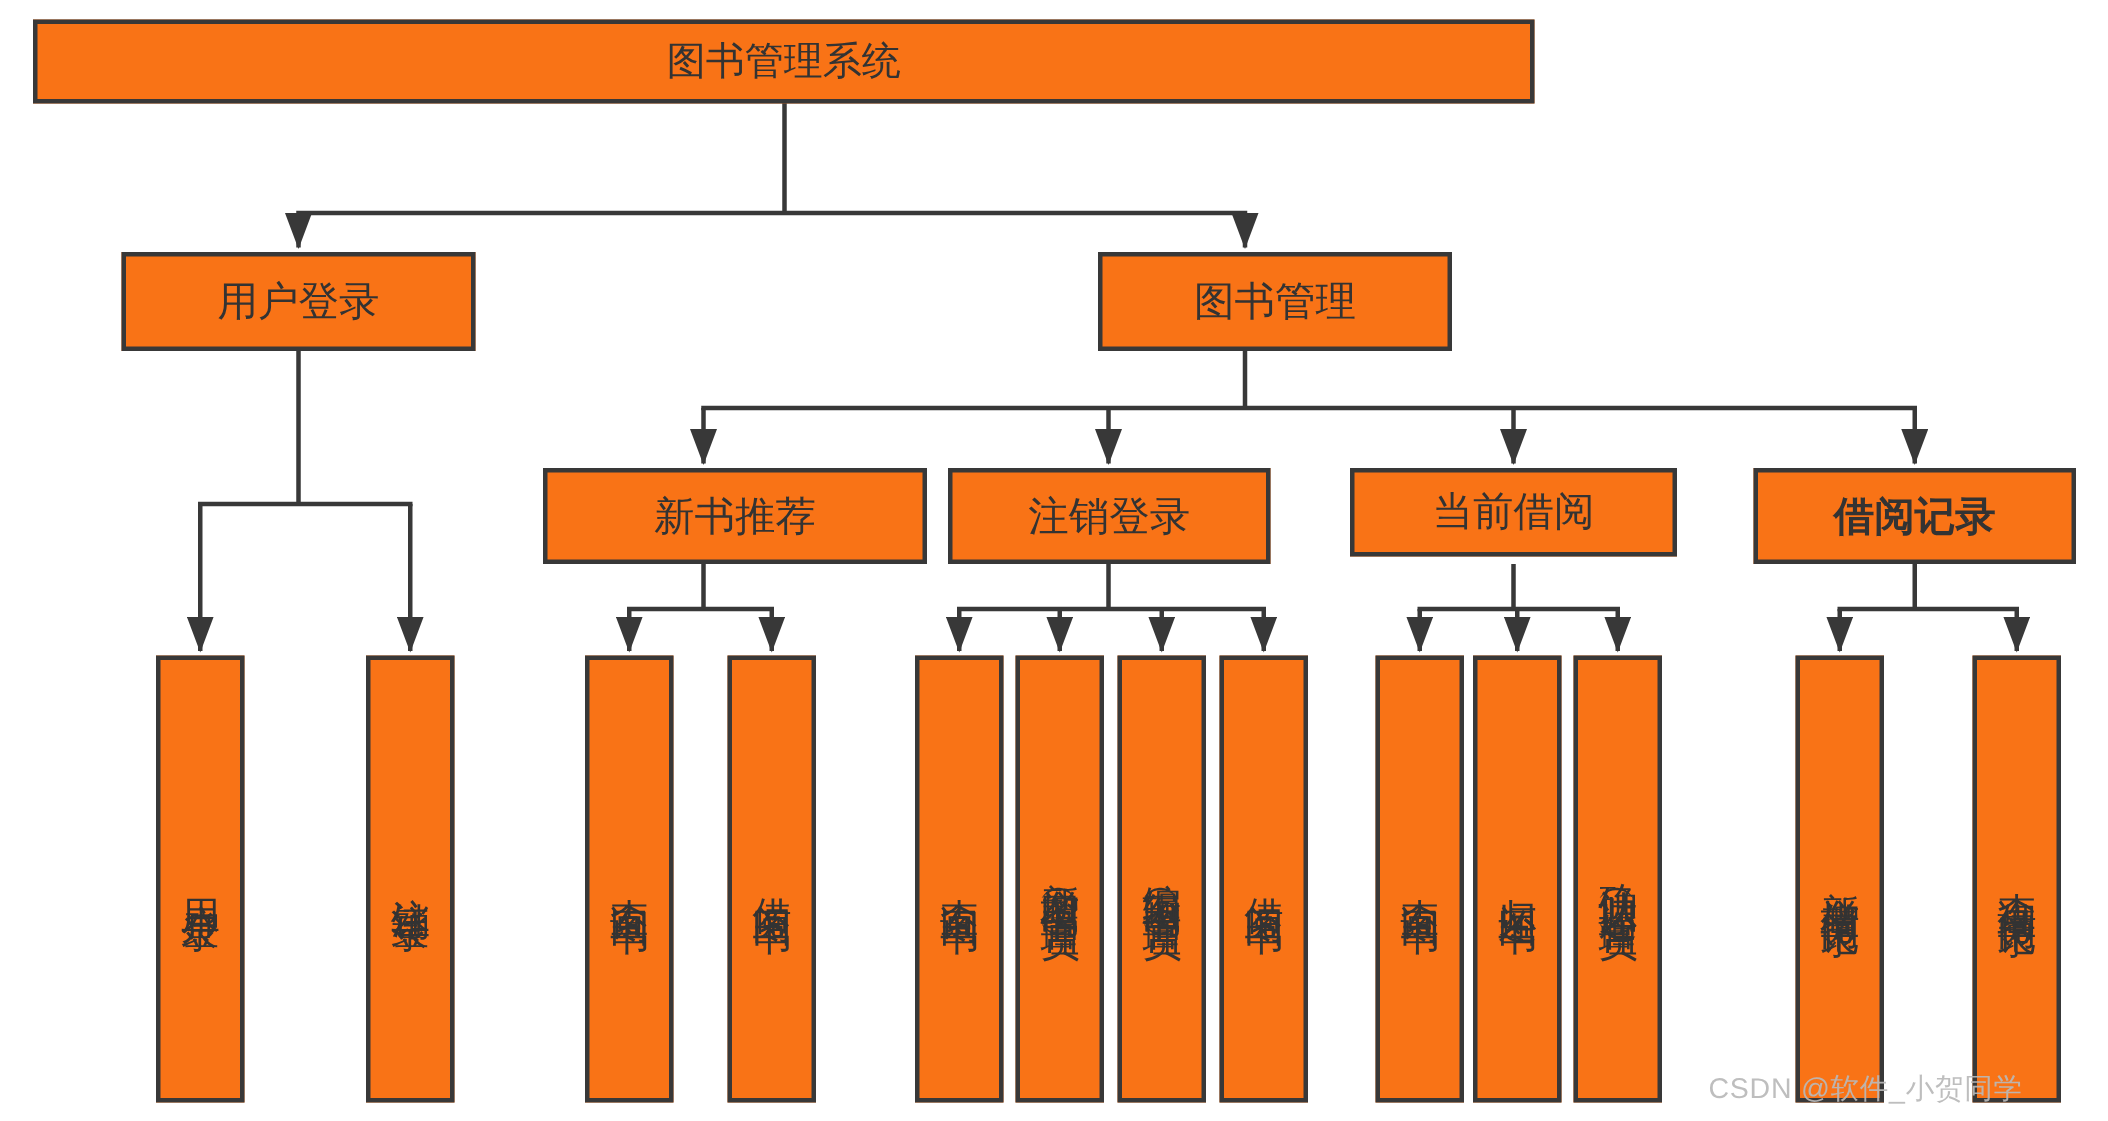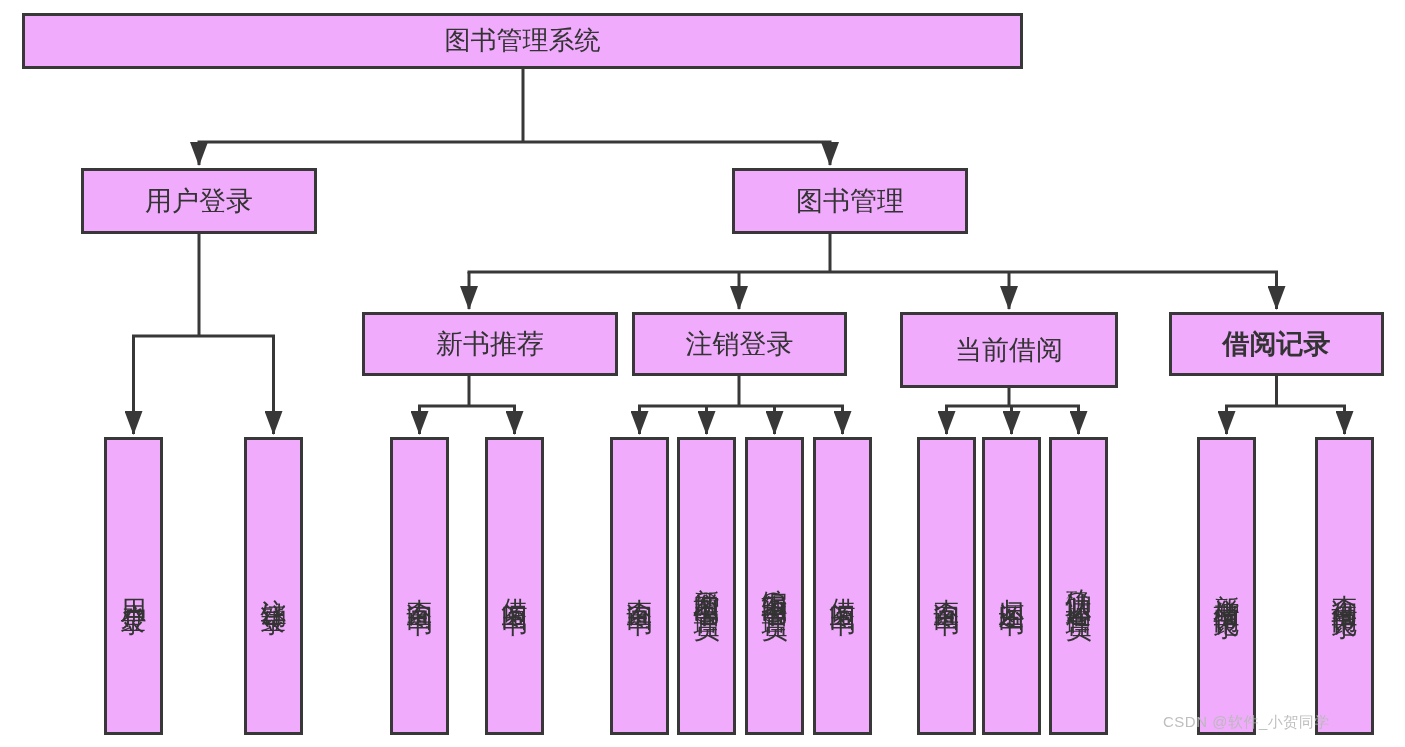--- a/index.html
+++ b/index.html
@@ -14,55 +14,55 @@
     width:1405px;height:747px;
     background:var(--c-background,#fff);
     overflow:hidden;
     font-family:"Liberation Sans", sans-serif;
   }
   #connectors{position:absolute;left:0;top:0;width:1405px;height:747px;pointer-events:none;}
   #connectors .ln{stroke:var(--c-line,#383838);stroke-width:3;fill:none;}
   #connectors marker path{fill:var(--c-line,#383838);stroke:none;}
   .box{
     position:absolute;box-sizing:border-box;
-    background:#f0abfc;border:3px solid var(--c-line,#383838);
+    background:#f97316;border:3px solid var(--c-line,#383838);
     display:flex;align-items:center;justify-content:center;
     color:var(--c-text,#333);font-size:27px;line-height:1.2;
     text-align:center;white-space:nowrap;
   }
   .root{font-size:26px;}
   .leaf{
     top:437px;width:59px;height:298px;
     writing-mode:vertical-rl;text-orientation:mixed;
     font-size:26px;letter-spacing:4px;white-space:normal;
   }
   #n-root{left:22px;top:13px;width:1001px;height:56px;}
   #n-user-login{left:81px;top:168px;width:236px;height:66px;}
   #n-book-mgmt{left:732px;top:168px;width:236px;height:66px;}
   #n-new-book{left:362px;top:312px;width:256px;height:64px;}
   #n-book-borrow{left:632px;top:312px;width:215px;height:64px;}
-  #n-current-borrow{left:900px;top:312px;width:218px;height:76px;}
+  #n-current-borrow{left:900px;top:312px;width:218px;height:59px;}
   #n-borrow-record{left:1169px;top:312px;width:215px;height:64px;font-weight:bold;}
   #n-login{left:104px;}
   #n-logout{left:244px;}
   #n-nb-query{left:390px;}
   #n-nb-borrow{left:485px;}
   #n-bb-query{left:610px;}
   #n-bb-add{left:677px;}
   #n-bb-edit{left:745px;}
   #n-bb-borrow{left:813px;}
   #n-cb-query{left:917px;}
   #n-cb-return{left:982px;}
   #n-cb-confirm{left:1049px;}
   #n-br-add{left:1197px;}
   #n-br-query{left:1315px;}
   .watermark{
     position:absolute;left:1139px;top:713px;z-index:5;
-    font-size:15px;letter-spacing:0.5px;white-space:nowrap;
-    color:var(--c-watermark,#b9b9b9);opacity:0.92;margin-left:24px;
+    font-size:19px;letter-spacing:0.5px;white-space:nowrap;
+    color:var(--c-watermark,#b9b9b9);opacity:0.92;
   }
 </style>
 </head>
 <body>
 
 <div class="canvas">
 
   <svg id="connectors" viewBox="0 0 1405 747" xmlns="http://www.w3.org/2000/svg" aria-hidden="true">
     <defs>
       <marker id="arw" viewBox="0 0 24 18" refX="23" refY="9" markerWidth="24" markerHeight="18" markerUnits="userSpaceOnUse" orient="auto">

